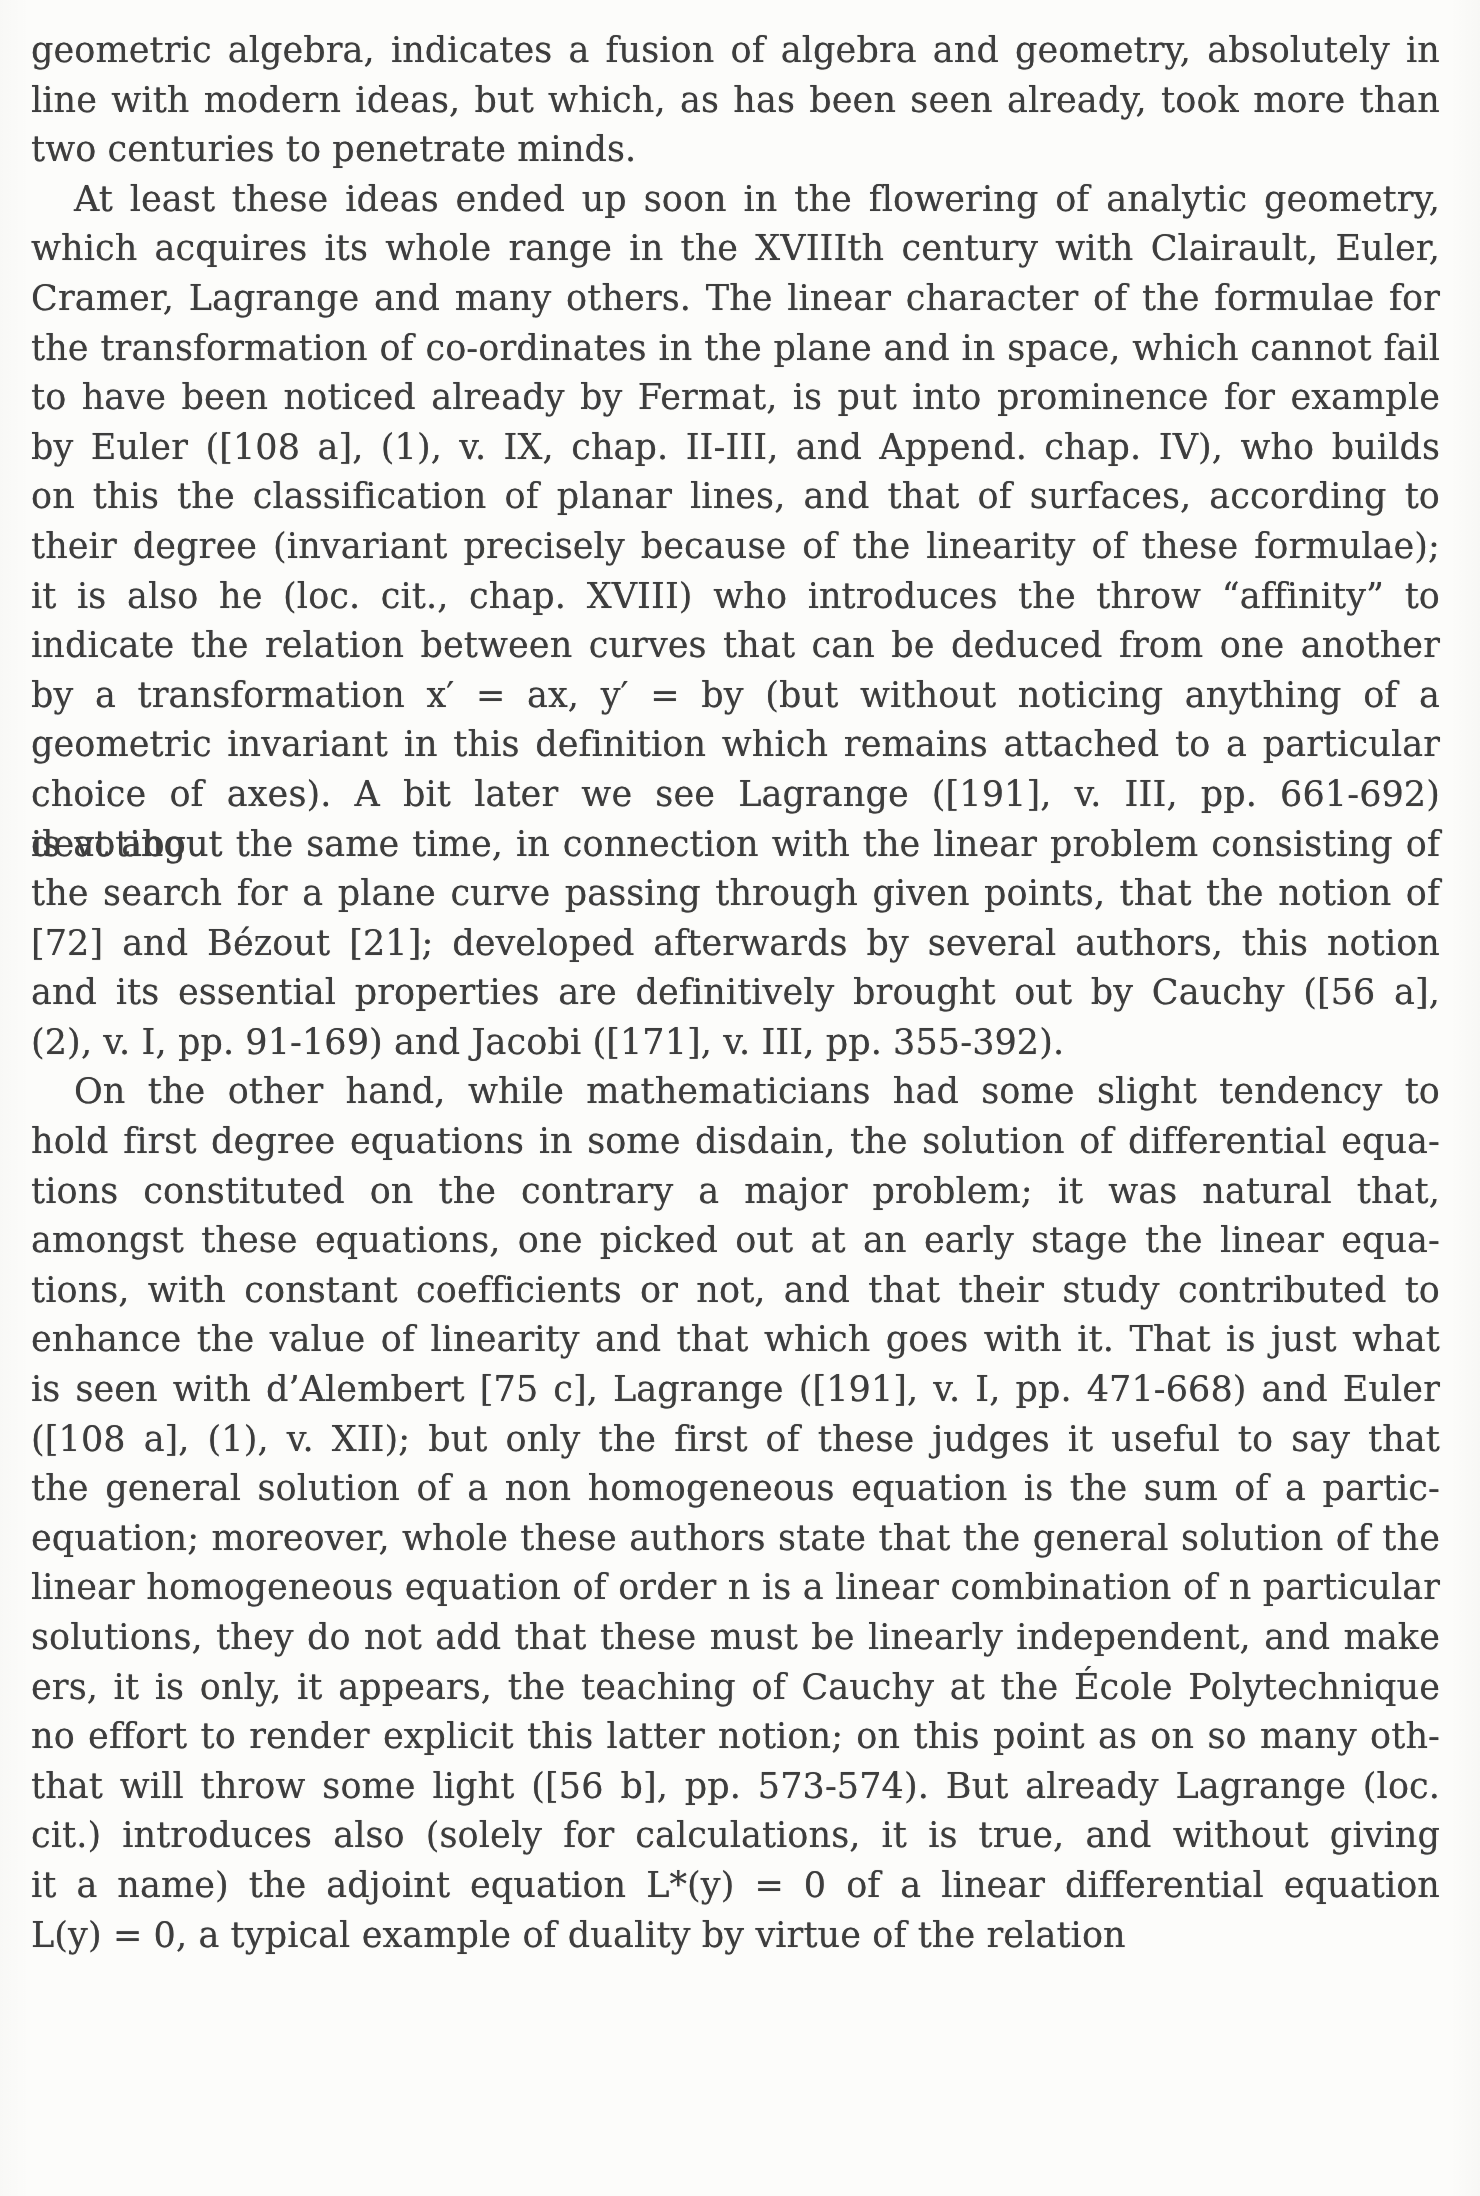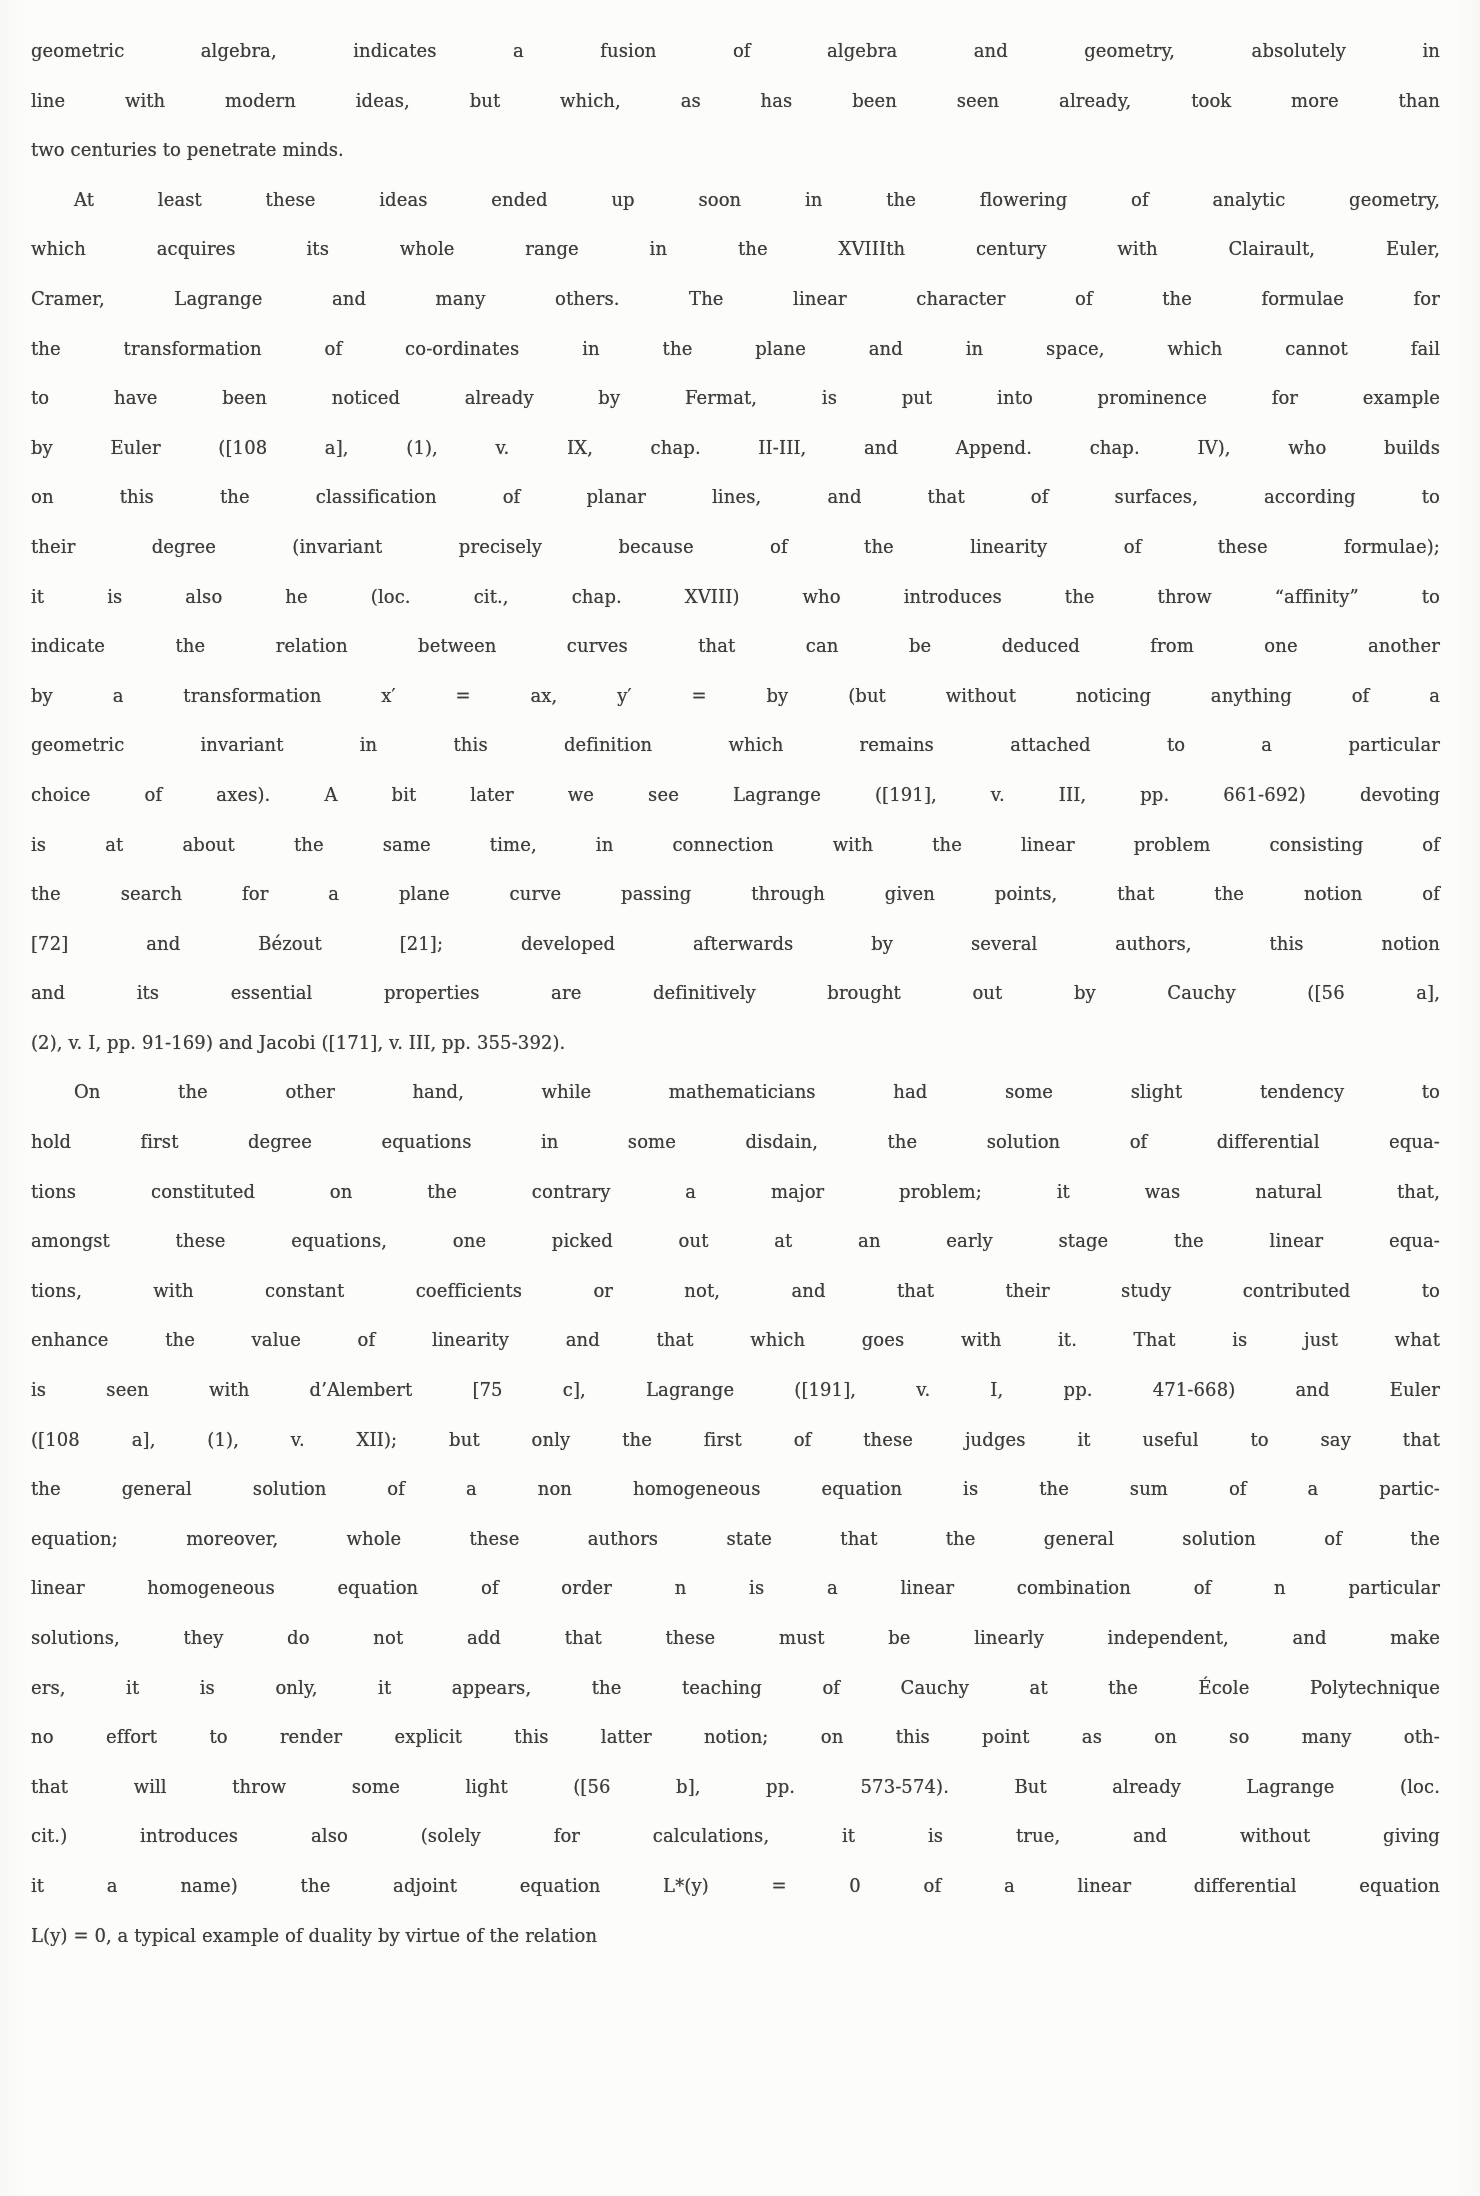--- a/index.html
+++ b/index.html
@@ -15,21 +15,21 @@
   }
   .page {
     box-sizing: border-box;
     width: 1480px;
     height: 2196px;
     padding: 26px 40px 0 31px;
     background:
       linear-gradient(90deg, rgba(0,0,0,0.015) 0%, rgba(0,0,0,0) 2%, rgba(0,0,0,0) 98%, rgba(0,0,0,0.02) 100%),
       #fcfcfa;
     font-family: "DejaVu Serif", "Liberation Serif", serif;
-    font-size: 18px;
+    font-size: 35px;
     line-height: 49.6px;
     color: #3d3d3d;
     text-shadow: 0 0 0.7px rgba(70,70,70,0.75);
     letter-spacing: 0.1px;
   }
   .line {
     text-align: justify;
     text-align-last: justify;
     white-space: normal;
     height: 49.6px;

